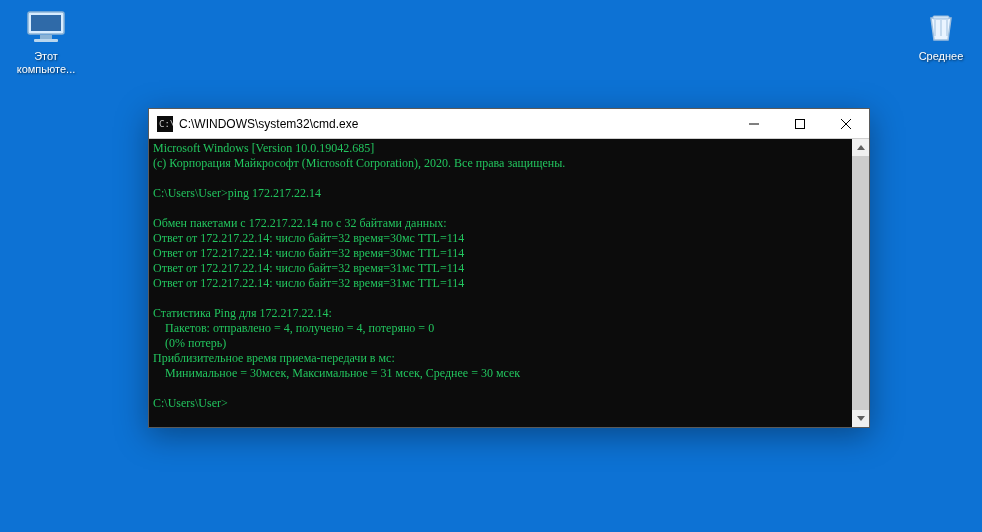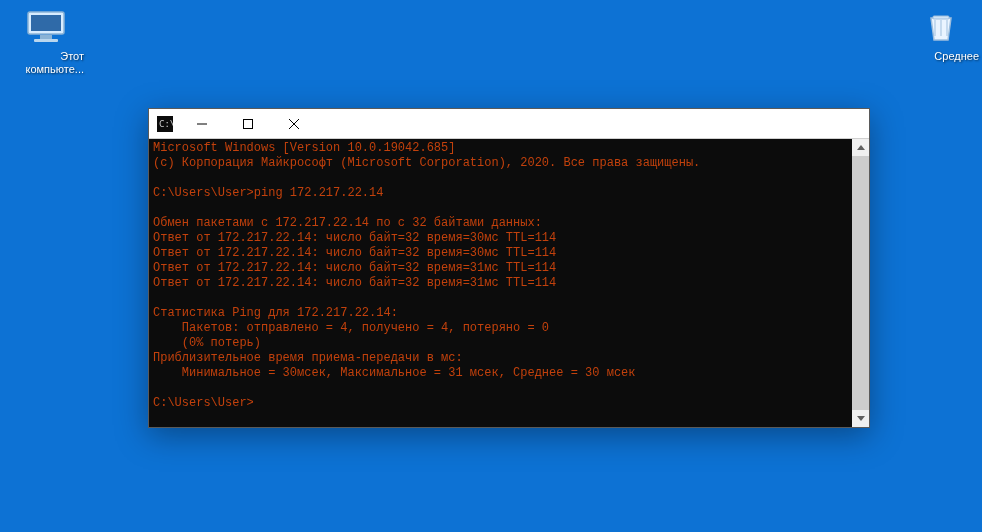--- a/index.html
+++ b/index.html
@@ -1,21 +1,21 @@
 <!DOCTYPE html>
 <html><head>
 <meta charset="utf-8">
 <style>
   * { margin: 0; padding: 0; box-sizing: border-box; }
   html, body { width: 982px; height: 532px; overflow: hidden; font-family: "Segoe UI", Tahoma, sans-serif; }
   body { background: #0d72d4; position: relative; }
 
   
   .desktop-icon {
-    position: absolute; width: 76px; text-align: right; cursor: pointer;
+    position: absolute; width: 76px; text-align: center; cursor: pointer;
     color: #fff; font-size: 11px; text-shadow: 1px 1px 2px rgba(0,0,0,.6);
   }
   .desktop-icon .icon-box { width: 44px; height: 36px; margin: 0 auto 4px; }
   .desktop-icon .label { display: block; line-height: 13px; }
 
   #icon-mycomputer { top: 10px; left: 8px; }
   #icon-recycle { top: 10px; right: 3px; }
 
   
   .cmd-window {
@@ -32,21 +32,21 @@
   }
   .titlebar .title-text { font-size: 12px; color: #000; flex: 1 1 auto; white-space: nowrap; overflow: hidden; }
   .win-controls { display: flex; height: 100%; }
   .win-btn {
     width: 46px; height: 100%; display: flex; align-items: center; justify-content: center;
     font-size: 12px; color: #000; cursor: pointer;
   }
 
   .terminal-wrap { flex: 1 1 auto; display: flex; background: #0c0c0c; }
   .terminal {
-    flex: 1 1 auto; background: #0c0c0c; color: #c2410c; font-family: Liberation Mono, monospace;
+    flex: 1 1 auto; background: #0c0c0c; color: #22c55e; font-family: Liberation Serif, serif;
     font-size: 12px; line-height: 15px; white-space: pre; padding: 2px 0 0 4px; overflow: hidden;
   }
   .scrollbar {
     flex: 0 0 17px; background: #f0f0f0; display: flex; flex-direction: column;
   }
   .scroll-btn {
     height: 17px; background: #f0f0f0; display: flex; align-items: center; justify-content: center;
     font-size: 8px; color: #606060; cursor: pointer;
   }
   .scroll-track {
@@ -84,20 +84,21 @@
 </div>
 
 <div class="cmd-window">
   <div class="titlebar">
     <div class="app-icon">
       <svg viewBox="0 0 16 16">
         <rect width="16" height="16" fill="#0c0c0c"></rect>
         <text x="2" y="11" font-size="9" font-family="Consolas,monospace" fill="#cccccc">C:\</text>
       </svg>
     </div>
+    <div class="title-text">C:\WINDOWS\system32\cmd.exe</div>
     <div class="win-controls">
       <div class="win-btn">
         <svg width="10" height="10" viewBox="0 0 10 10">
             <line x1="0" y1="5" x2="10" y2="5" stroke="#000" stroke-width="1"></line>
           </svg>
       </div>
       <div class="win-btn">
         <svg width="10" height="10" viewBox="0 0 10 10">
             <rect x="0.5" y="0.5" width="9" height="9" fill="none" stroke="#000" stroke-width="1"></rect>
           </svg>

